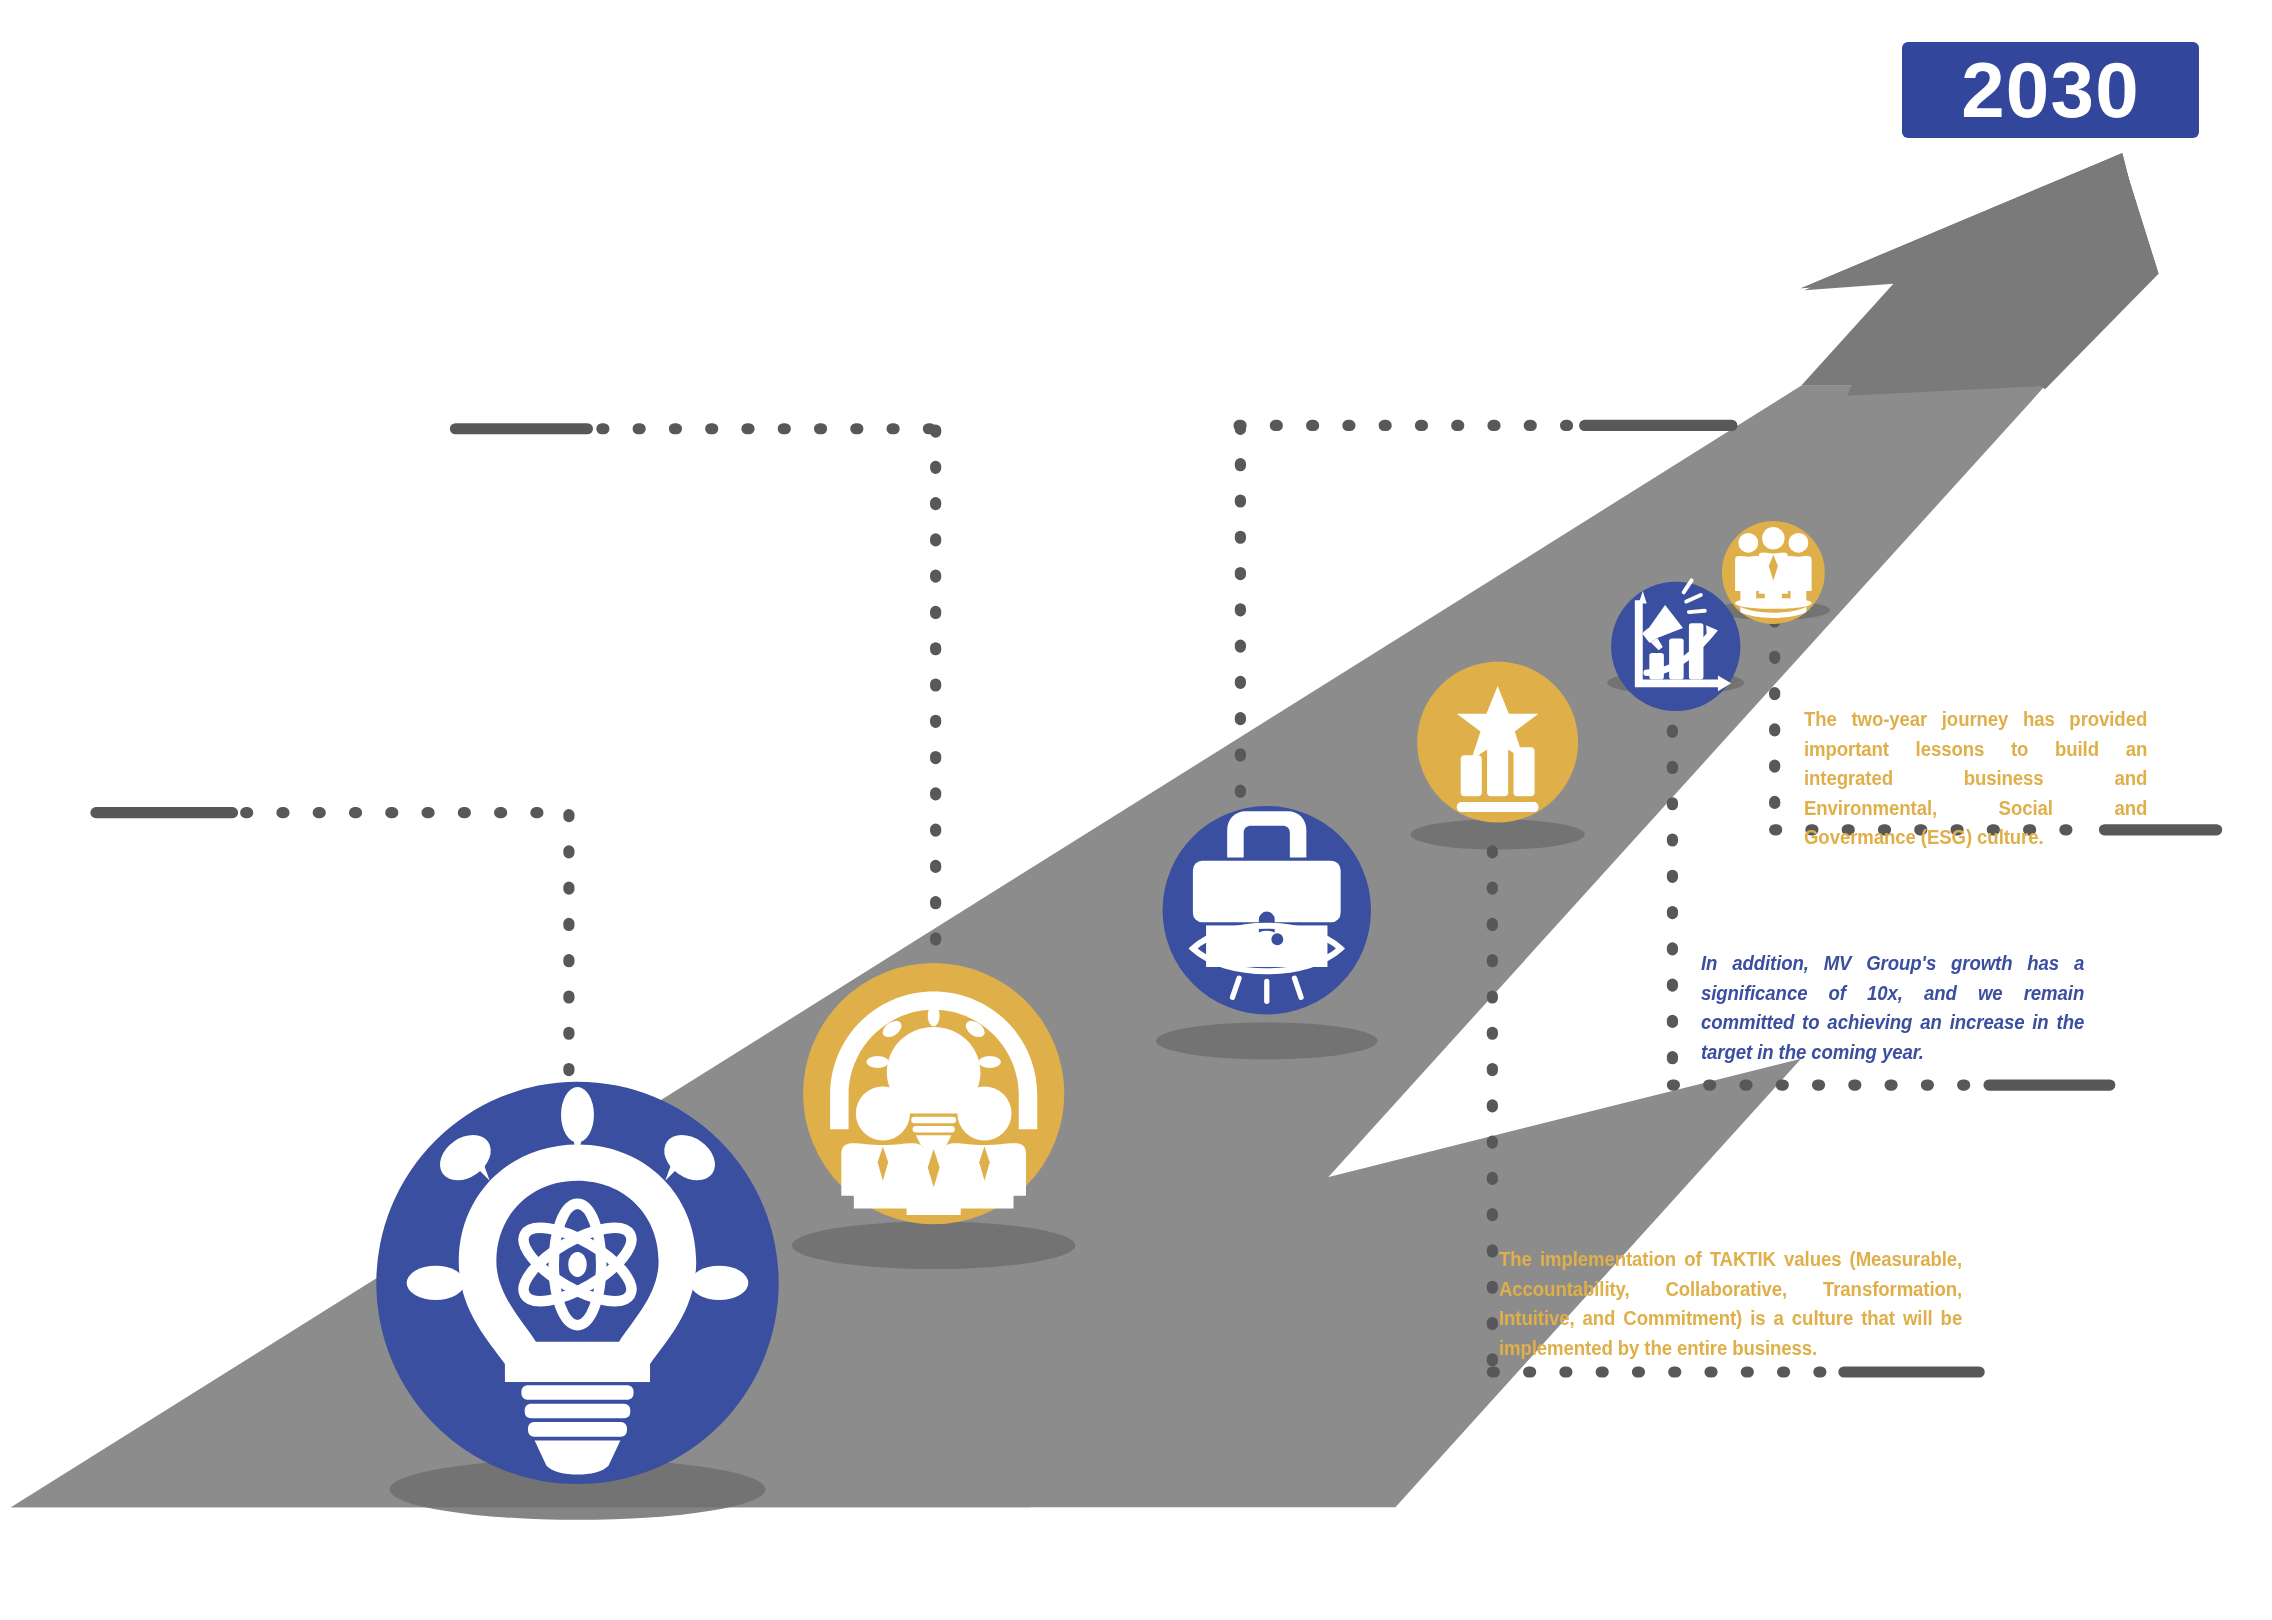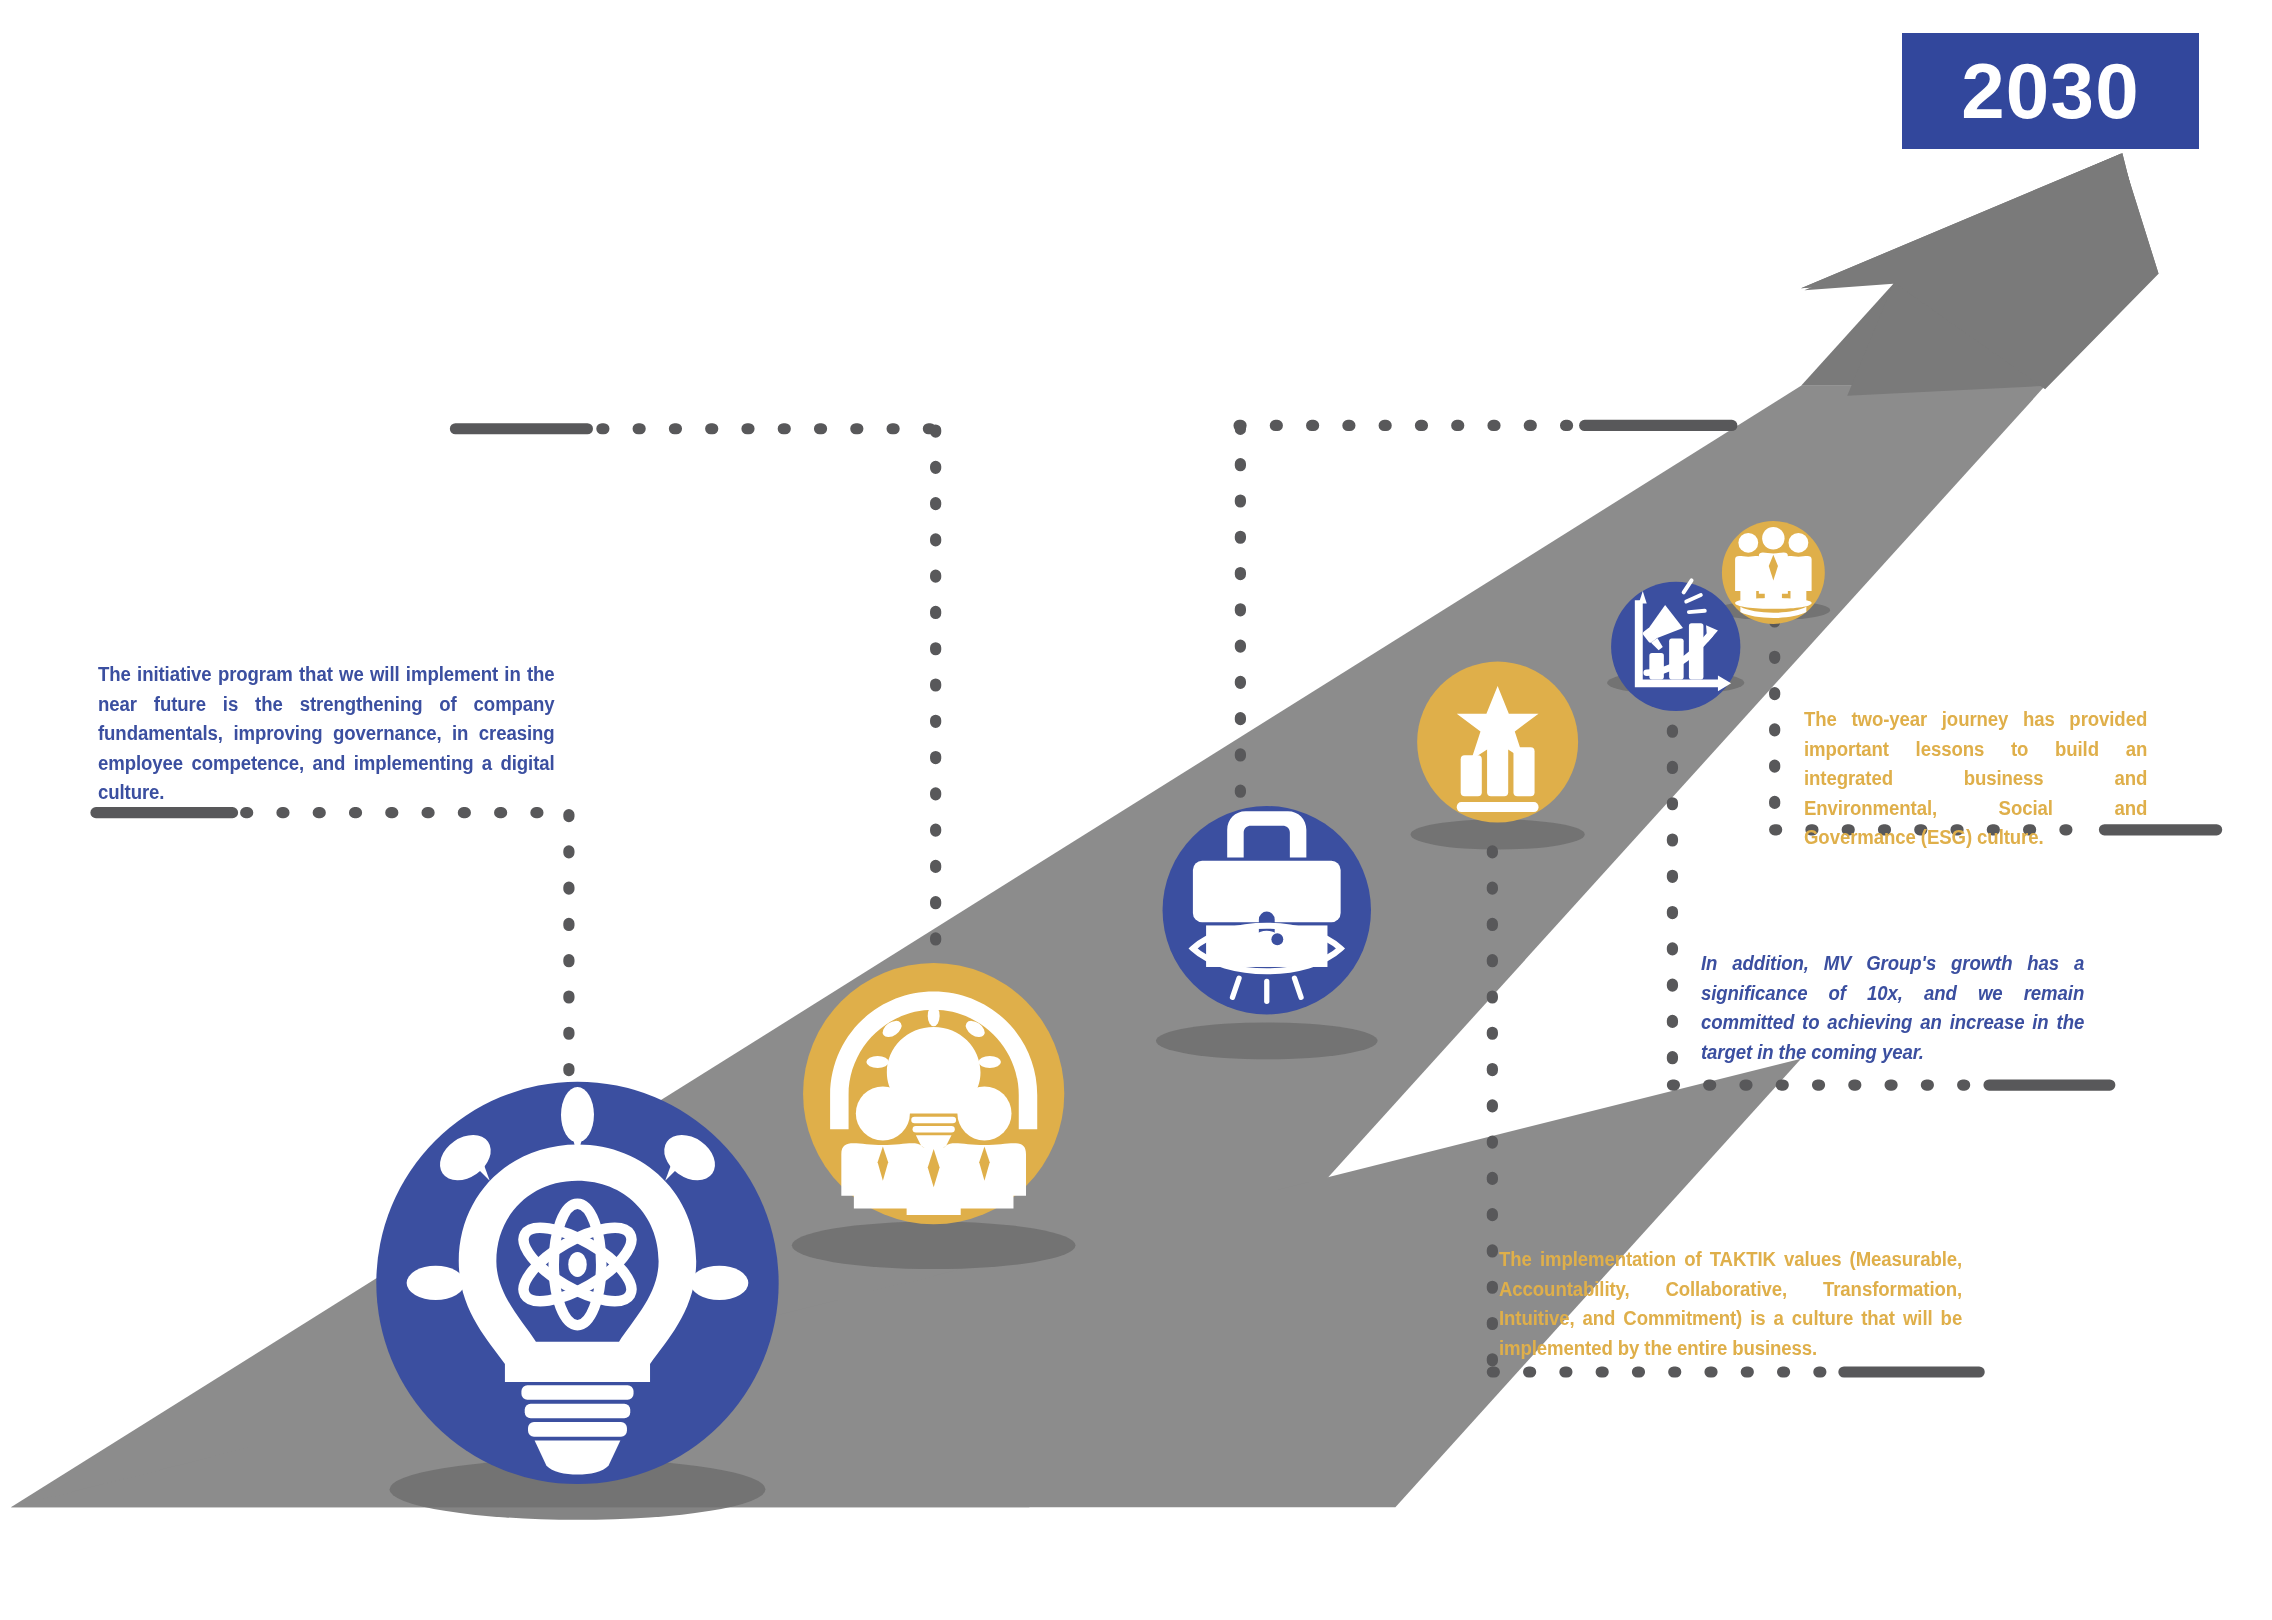--- a/index.html
+++ b/index.html
@@ -313,27 +313,24 @@
                  L 2710 900 L 2701 900 L 2701 916 L 2675 916 L 2675 900 L 2666 900 Z"></path>
         <path d="M 2688 841 L 2681 858 L 2688 880 L 2695 858 Z" fill="#DFAF4A"></path>
 
         <path d="M 2630 914 C 2630 904 2746 904 2746 914 C 2746 926 2630 926 2630 914 Z"></path>
         <path d="M 2638 920 C 2660 932 2716 932 2738 920 L 2738 928 C 2716 940 2660 940 2638 928 Z"></path>
       </g>
     </g>
 
   </svg>
 
-  <div class="yr-badge" style="left:1902px; top:33px; width:297px; height:116px;">
+  <div class="yr-badge" style="left:1902px; top:42px; width:297px; height:96px;border-radius:6px;">
     <span>2030</span>
   </div>
 
-  <div class="callout" style="left:98px; top:660px; width:491px;">
-    <p class="blue-text" style="font-size:20px;">The initiative program that we will implement in the near future is the strengthening of company fundamentals, improving governance,  in creasing employee competence, and implementing a digital culture.</p>
-  </div>
 
 
 
   <div class="callout" style="left:1804px; top:699px; width:369px;margin-top:6px;">
     <p class="gold-text" style="font-size:20px;">The two-year journey has provided important lessons to build an integrated business and Environmental, Social and Govermance (ESG) culture.</p>
   </div>
 
   <div class="callout" style="left:1701px; top:949px; width:412px;font-style:italic;">
     <p class="blue-text" style="font-size:20px;">In addition, MV Group's growth has a significance of 10x, and we remain committed to achieving an increase in the target in the coming year.</p>
   </div>

